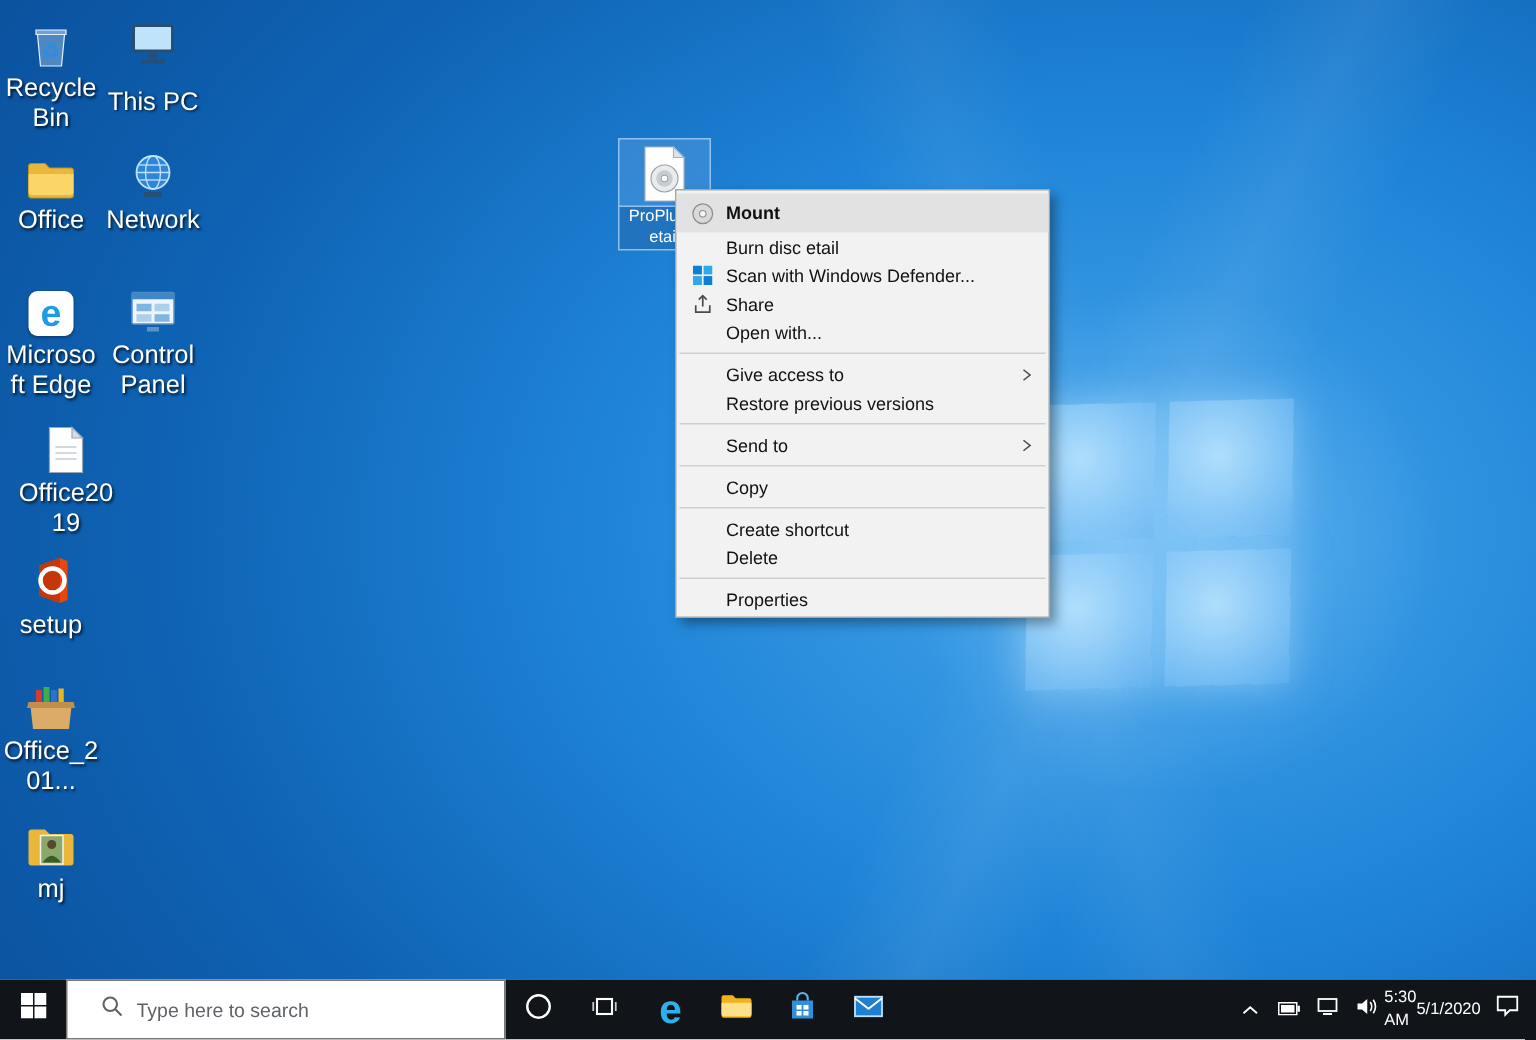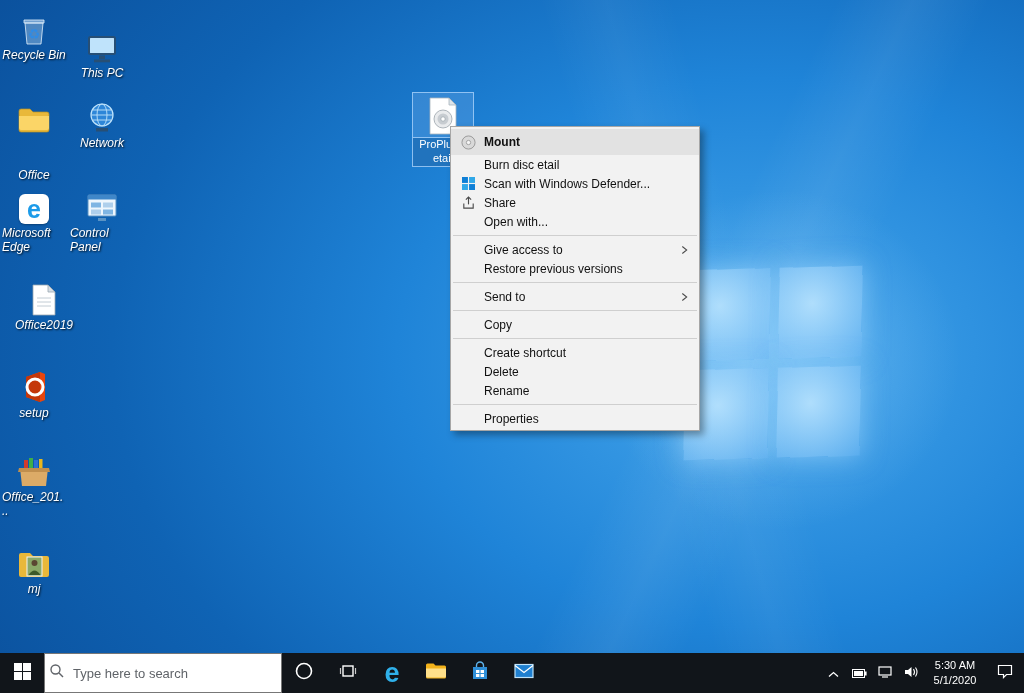--- a/index.html
+++ b/index.html
@@ -21,22 +21,22 @@
     background:radial-gradient(closest-side, rgba(170,220,255,0.35), transparent); }
   .win-logo { position:absolute; left:685px; top:268px; width:176px; height:190px;
     display:grid; grid-template-columns:1fr 1fr; grid-template-rows:1fr 1fr; gap:9px;
     transform:skew(-1deg,-1.5deg); }
   .win-pane { background:radial-gradient(circle at 40% 40%, rgba(190,230,255,0.85), rgba(110,185,245,0.55));
     box-shadow:0 0 26px rgba(170,220,255,0.55); }
 
   
   .dicon { position:absolute; width:64px; display:flex; flex-direction:column; align-items:center; cursor:default; }
   .dicon .ig { height:36px; display:flex; align-items:flex-end; justify-content:center; }
-  .ilabel { margin-top:3px; font-size:12px; color:#fff; text-align:left; line-height:1.15;
-    text-shadow:1px 1px 2px rgba(0,0,0,0.85); max-width:64px; word-wrap:break-word;font-style:italic; }
+  .ilabel { margin-top:3px; font-size:17px; color:#fff; text-align:center; line-height:1.15;
+    text-shadow:1px 1px 2px rgba(0,0,0,0.85); max-width:64px; word-wrap:break-word; }
   .edge-tile { width:30px; height:30px; background:#fff; border-radius:6px;
     display:flex; align-items:center; justify-content:center; box-shadow:0 1px 2px rgba(0,0,0,0.3); }
   .edge-e { color:#1c9be9; font-size:25px; font-weight:bold; line-height:1; }
 
   
   .file-tile { position:absolute; left:412px; top:92px; width:62px; z-index:5;
     display:flex; flex-direction:column; align-items:center; }
   .file-iconbox { width:62px; padding:4px 0 2px 0; display:flex; justify-content:center;
     background:rgba(96,160,226,0.40); border:1px solid rgba(160,205,248,0.85); }
   .file-label { width:62px; font-size:11px; color:#fff; text-align:center; line-height:1.25;
@@ -50,30 +50,30 @@
   .cm-default { height:26px; font-weight:bold; background:#e2e2e2; }
   .cm-ic { position:absolute; left:9px; top:50%; transform:translateY(-50%); width:16px; height:16px;
     display:flex; align-items:center; justify-content:center; }
   .cm-arrow { position:absolute; right:11px; top:50%; transform:translateY(-50%); display:flex; }
   .cm-sep { height:1px; background:#cfcfcf; margin:4px 2px; }
 
   
   .taskbar { position:absolute; left:0; bottom:0; width:1024px; height:40px; background:#11151a;
     display:flex; align-items:stretch; color:#fff; }
   .tb-start { width:44px; display:flex; align-items:center; justify-content:center; }
-  .tb-search { width:238px; background:#fff; display:flex; align-items:center; gap:8px; padding:0 4px;
+  .tb-search { width:293px; background:#fff; display:flex; align-items:center; gap:8px; padding:0 22px;
     border:1px solid #777; }
   .tb-search input { flex:1; border:none; outline:none; font-size:13px; color:#333; background:transparent;
     font-family:"Liberation Sans", sans-serif; }
   .tb-search input::placeholder { color:#5f6368; opacity:1; }
   .tb-btn { width:44px; display:flex; align-items:center; justify-content:center; }
   .tb-edge-e { color:#2fb0ea; font-size:27px; font-weight:bold; line-height:1; }
   .tb-right { margin-left:auto; display:flex; align-items:stretch; }
   .tray-btn { width:26px; display:flex; align-items:center; justify-content:center; }
-  .tb-clock { width:62px; display:flex; flex-direction:column; align-items:center; justify-content:center;
+  .tb-clock { width:62px; display:flex; align-items:center; justify-content:center;
     font-size:11px; line-height:1.35; }
   .tb-notif { width:38px; display:flex; align-items:center; justify-content:center; }
 </style>
 </head>
 <body>
 
 <div class="screen">
 
   <div class="desktop">
     <div class="beam beam1"></div>
@@ -90,21 +90,21 @@
       <div class="ig">
         <svg width="28" height="32" viewBox="0 0 28 32">
           <path d="M4 6 h20 v3 h-20 z" fill="rgba(215,238,255,0.5)" stroke="#e3f1fc" stroke-width="0.8"></path>
           <path d="M5 9 h18 l-2 21 h-14 z" fill="rgba(205,232,252,0.35)" stroke="#e3f1fc" stroke-width="0.8"></path>
           <text x="14" y="25" font-size="14" fill="#2e8be6" text-anchor="middle">♻</text>
         </svg>
       </div>
       <div class="ilabel">Recycle Bin</div>
     </div>
 
-    <div class="dicon" style="left:2px; top:98px;gap:32px;">
+    <div class="dicon" style="left:2px; top:98px;">
       <div class="ig">
         <svg width="34" height="28" viewBox="0 0 34 28">
           <path d="M2 5 q0-2 2-2 h9 l3 3 h14 q2 0 2 2 v16 q0 2-2 2 H4 q-2 0-2-2 z" fill="#e9b83a" stroke="#b98f22" stroke-width="0.7"></path>
           <path d="M2 10 h30 v12 q0 2-2 2 H4 q-2 0-2-2 z" fill="#fbd567"></path>
         </svg>
       </div>
       <div class="ilabel">Office</div>
     </div>
 
     <div class="dicon" style="left:2px; top:188px;">
@@ -159,21 +159,21 @@
         <svg width="34" height="30" viewBox="0 0 34 30">
           <path d="M2 5 q0-2 2-2 h9 l3 3 h14 q2 0 2 2 v17 q0 2-2 2 H4 q-2 0-2-2 z" fill="#e9b83a"></path>
           <rect x="10" y="7" width="15" height="19" fill="#8aa968" stroke="#f2f2f2" stroke-width="1"></rect>
           <circle cx="17.5" cy="13" r="3" fill="#5b4632"></circle>
           <path d="M11.5 25 q6 -9 12 0 z" fill="#3c5a2a"></path>
         </svg>
       </div>
       <div class="ilabel">mj</div>
     </div>
 
-    <div class="dicon" style="left:70px; top:28px;">
+    <div class="dicon" style="left:70px; top:8px;gap:11px;">
       <div class="ig">
         <svg width="32" height="30" viewBox="0 0 32 30">
           <rect x="3" y="3" width="26" height="17" rx="1.5" fill="#bfe3fb" stroke="#274f75" stroke-width="2"></rect>
           <rect x="13" y="21.5" width="6" height="3.5" fill="#274f75"></rect>
           <rect x="8" y="25.5" width="16" height="2.8" fill="#274f75"></rect>
         </svg>
       </div>
       <div class="ilabel">This PC</div>
     </div>
 
@@ -301,23 +301,20 @@
       <div class="cm-sep"></div>
 
       <div class="cm-item">
         <span>Create shortcut</span>
       </div>
 
       <div class="cm-item">
         <span>Delete</span>
       </div>
 
-      <div class="cm-item">
-        <span>Rename</span>
-      </div>
 
       <div class="cm-sep"></div>
 
       <div class="cm-item">
         <span>Properties</span>
       </div>
 
     </div>
   </div>
 

